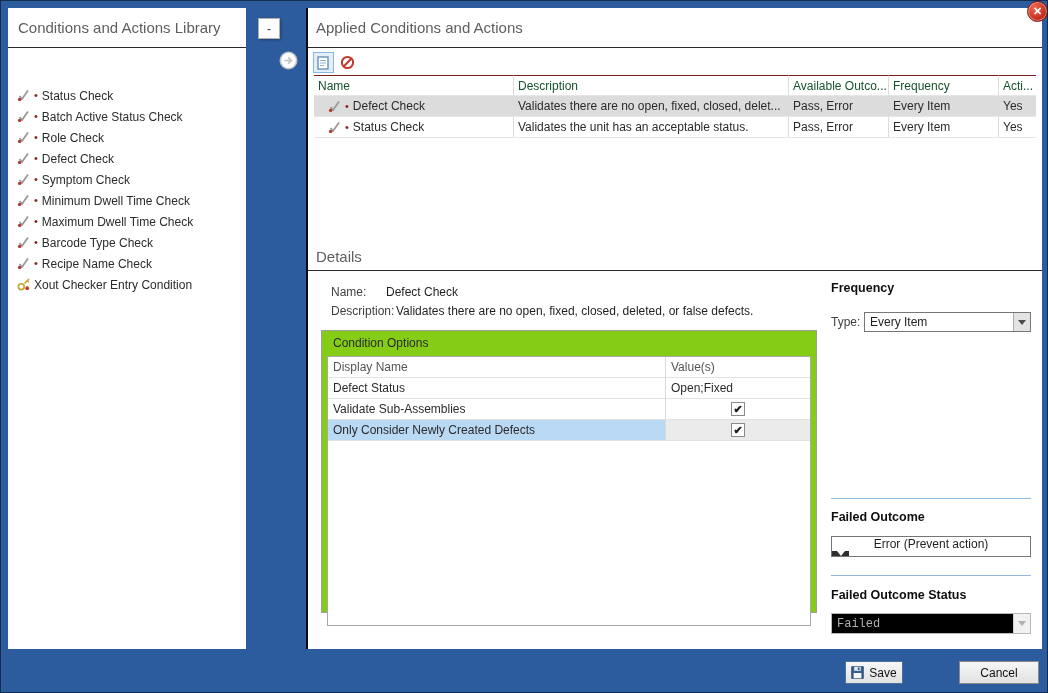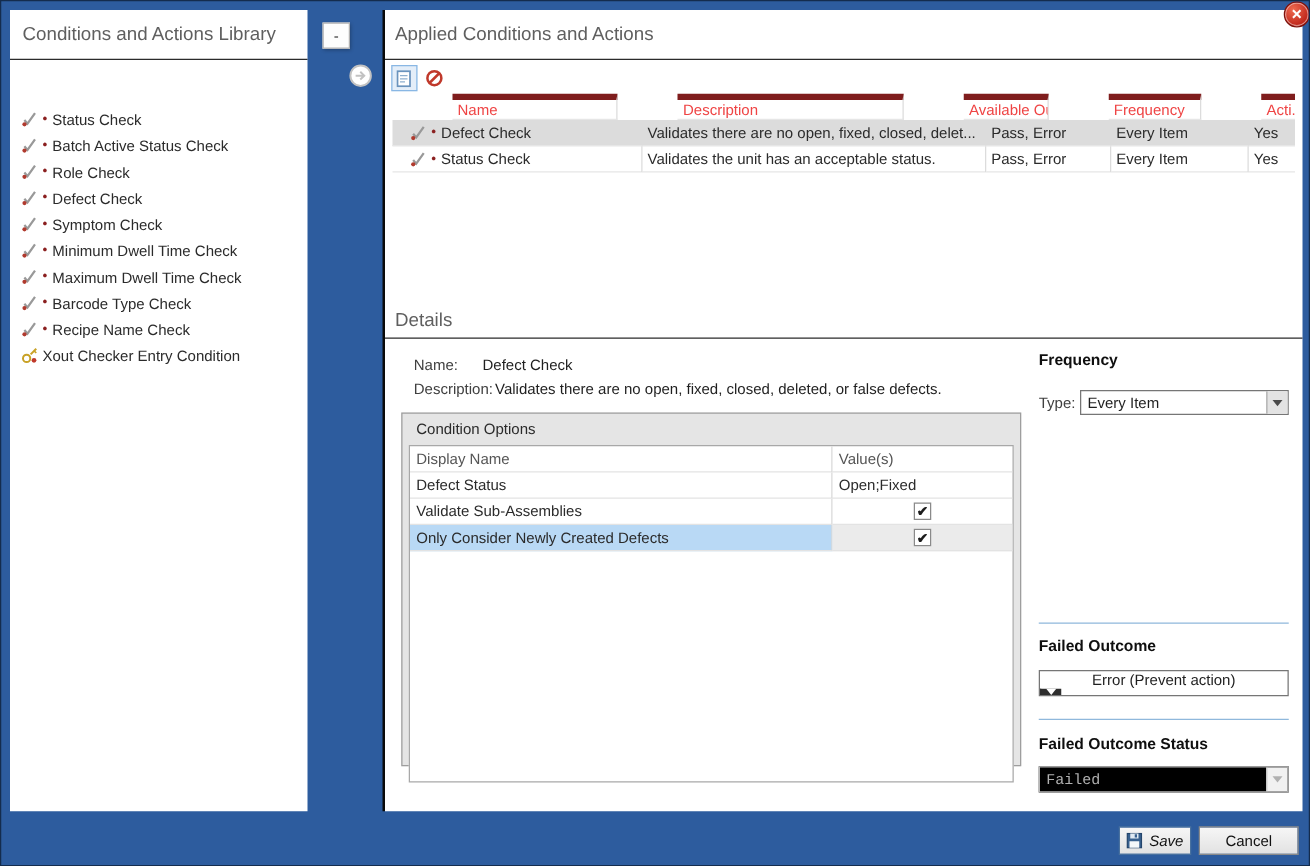--- a/index.html
+++ b/index.html
@@ -34,34 +34,34 @@
   .toolbar { position:absolute; left:5px; top:44px; display:flex; gap:3px; }
   .tbtn { width:21px; height:21px; display:flex; align-items:center; justify-content:center;
     border:1px solid transparent; cursor:pointer; }
   .tbtn.active { border:1px solid #89b7e4; background:#e4eef9; }
 
   
   .atable { position:absolute; left:6px; top:67px; width:722px; background:#fff; }
   .atr { display:flex; height:21px; }
   .ac { border-right:1px solid #dcdcdc; border-bottom:1px solid #e6e6e6;
     display:flex; align-items:center; padding:0 4px; overflow:hidden; white-space:nowrap; }
-  .ah .ac { color:#ef4444; border-top:5px solid #7f1d1d;margin-left:48px; }
+  .ah .ac { color:#14532d; border-top:1px solid #7f1d1d; }
   .c-name{ width:200px; } .c-desc{ width:275px; } .c-out{ width:100px; }
   .c-freq{ width:110px; } .c-act{ width:37px; border-right:none; }
   .row { cursor:pointer; color:#2b2b2b; }
   .row.sel { background:#dcdcdc; }
   .row .c-name { padding-left:14px; gap:4px; }
   .row .dot { color:#8b2020; font-size:11px; line-height:1; }
 
   
   .d-label { position:absolute; color:#404040; }
   .d-value { position:absolute; color:#1f1f1f; white-space:nowrap; }
 
   .group { position:absolute; left:13px; top:322px; width:496px; height:283px;
-    border:1px solid #9e9e9e; background:#e5e5e5; }
+    border:1px solid #9e9e9e; background:#84cc16; }
   .group-title { position:absolute; left:11px; top:5px; color:#2b2b2b; }
   .itable { position:absolute; left:5px; top:25px; width:484px; height:270px;
     border:1px solid #a8a8a8; overflow:hidden; background:#fff; }
   .itr { display:flex; height:21px; }
   .itc { border-right:1px solid #d9d9d9; border-bottom:1px solid #e3e3e3;
     display:flex; align-items:center; padding:0 5px; overflow:hidden; white-space:nowrap; }
   .ih .itc { color:#555; }
   .ic1 { width:338px; } .ic2 { width:144px; border-right:none; }
   .ic2.center { justify-content:center; }
   .itr.hl .ic1 { background:#b9d9f5; }
@@ -86,21 +86,21 @@
   .combo.disabled { border-color:#b8b8b8; background:#000000; cursor:default;font-family:Liberation Mono, monospace; }
   .combo.disabled .cv { color:#b0b0b0; }
   .combo.disabled .cb { background:#f1f1f1; border-left-color:#cfcfcf; }
   .combo.disabled .caret { border-top-color:#b0b0b0; }
 
   
   .btn { position:absolute; top:660px; height:23px;
     background:linear-gradient(#f6f6f6,#e2e2e2); border:1px solid #8a8a8a;
     display:flex; align-items:center; justify-content:center; gap:5px;
     font-size:12px; color:#111; cursor:pointer; }
-  .btn-save { left:894px; width:58px; border-color:#49719e;font-style:italic; }
+  .btn-save { left:844px; width:58px; border-color:#49719e; }
   .btn-cancel { left:958px; width:80px; }
 
   .close-btn { position:absolute; left:1026px; top:0; width:21px; height:21px; border-radius:50%;
     background:radial-gradient(circle at 35% 30%, #ef6a50, #c0271b 70%);
     border:1px solid #7d120c; color:#fff; display:flex; align-items:center; justify-content:center;
     font-size:11px; font-weight:bold; z-index:20; cursor:pointer;
     box-shadow:inset 0 0 0 1px rgba(255,255,255,.45); }
 </style>
 </head>
 <body>

